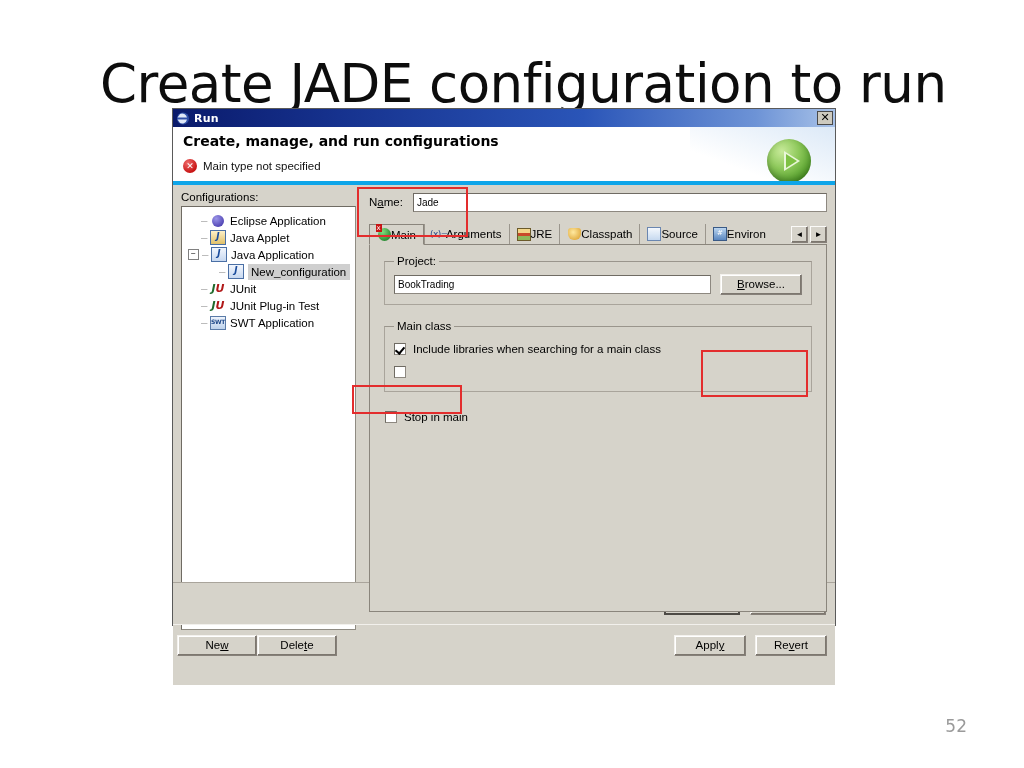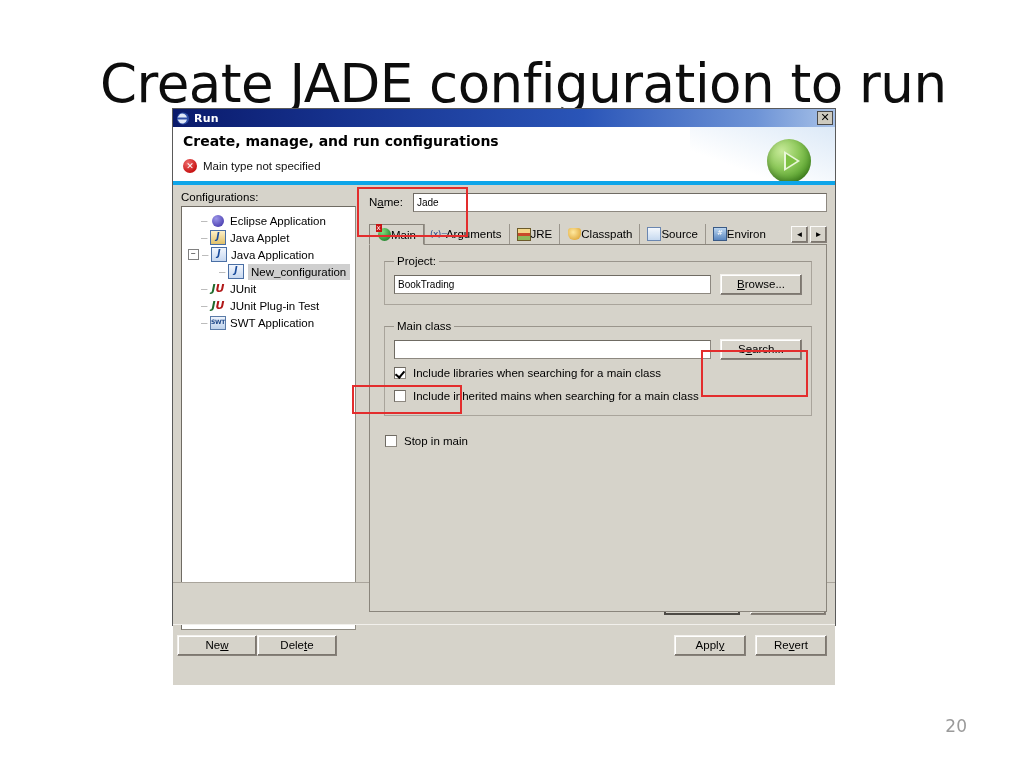--- a/index.html
+++ b/index.html
@@ -524,21 +524,21 @@
     box-sizing: border-box;
   }
 </style>
 </head>
 <body>
 
 <div id="slide">
 
   <div id="slide-title">Create JADE configuration to run</div>
 
-  <div id="page-number">20</div>
+  <div id="page-number">52</div>
 
   <div id="dialog">
 
     <div class="titlebar">
       <span class="titlebar-icon">
         <svg width="14" height="13" viewBox="0 0 14 13">
           <circle cx="7" cy="6.5" r="6" fill="#2f4fa8"></circle>
           <path d="M1.5 5.5 H11 A5 5 0 0 0 4 2 Z" fill="#dfe8f7"></path>
           <path d="M1.5 7.5 H11 A5 5 0 0 1 4 11 Z" fill="#dfe8f7"></path>
         </svg>
@@ -686,31 +686,26 @@
           <fieldset class="group">
             <legend>Project:</legend>
             <div class="field-row">
               <input class="txt" type="text" value="BookTrading" style="">
               <button class="btn"><u>B</u>rowse...</button>
             </div>
           </fieldset>
 
           <fieldset class="group">
             <legend>Main class</legend>
-            <div class="field-row">
-              <input class="txt" type="text" value="" style="">
-              <button class="btn">S<u>e</u>arch...</button>
-            </div>
             <div class="cbrow">
               <span class="cb checked"></span>
               <span>Include libraries when searching for a main class</span>
             </div>
             <div class="cbrow">
               <span class="cb"></span>
-              <span>Include inherited mains when searching for a main class</span>
             </div>
           </fieldset>
 
           <div class="cbrow standalone-cb">
             <span class="cb"></span>
             <span>Stop in main</span>
           </div>
 
         </div>
       </div>

